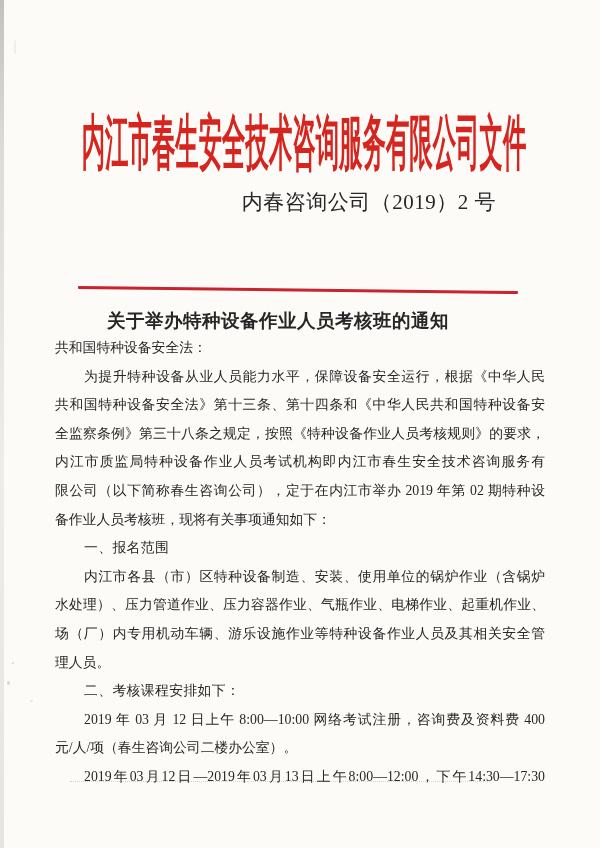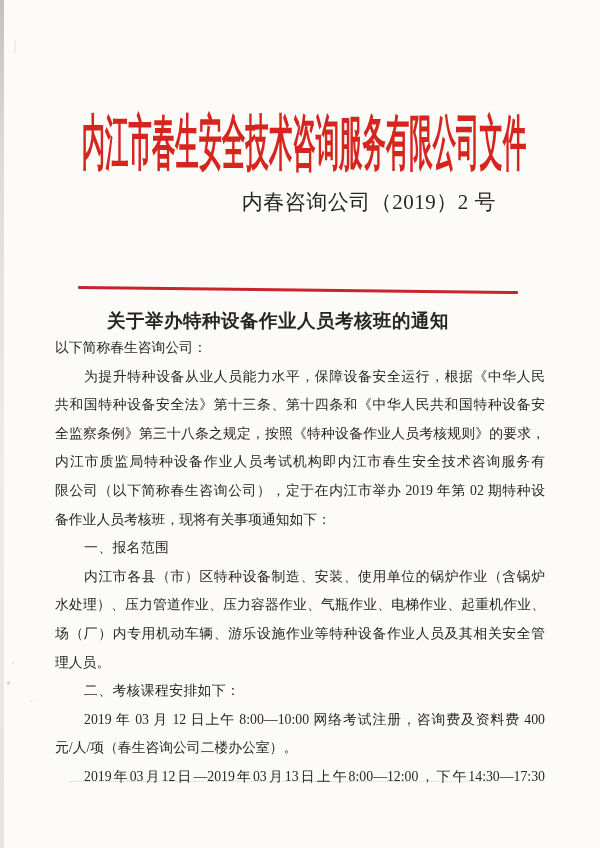--- a/index.html
+++ b/index.html
@@ -91,17 +91,17 @@
     <span class="stretch">内江市春生安全技术咨询服务有限公司文件</span>
   </div>
 
   <div class="doc-number">内春咨询公司（2019）2 号</div>
 
   <div class="red-line"></div>
 
   <div class="notice-heading">关于举办特种设备作业人员考核班的通知</div>
 
   <div class="body-text">
-    <div class="line">以下简称春生咨询公司：</div>
+    <div class="line">共和国特种设备安全法：</div>
     <div class="repeat-flow"><div class="line indent fill">为提升特种设备从业人员能力水平，保障设备安全运行，根据《中华人民</div><div class="line fill">共和国特种设备安全法》第十三条、第十四条和《中华人民共和国特种设备安</div><div class="line fill">全监察条例》第三十八条之规定，按照《特种设备作业人员考核规则》的要求，</div><div class="line fill">内江市质监局特种设备作业人员考试机构即内江市春生安全技术咨询服务有</div><div class="line fill">限公司（以下简称春生咨询公司），定于在内江市举办 2019 年第 02 期特种设</div><div class="line">备作业人员考核班，现将有关事项通知如下：</div><div class="line indent bold">一、报名范围</div><div class="line indent fill">内江市各县（市）区特种设备制造、安装、使用单位的锅炉作业（含锅炉</div><div class="line fill">水处理）、压力管道作业、压力容器作业、气瓶作业、电梯作业、起重机作业、</div><div class="line fill">场（厂）内专用机动车辆、游乐设施作业等特种设备作业人员及其相关安全管</div><div class="line">理人员。</div><div class="line indent bold">二、考核课程安排如下：</div><div class="line indent fill">2019 年 03 月 12 日上午 8:00—10:00 网络考试注册，咨询费及资料费 400</div><div class="line">元/人/项（春生咨询公司二楼办公室）。</div><div class="line indent fill">2019年03月12日—2019年03月13日上午8:00—12:00，下午14:30—17:30</div></div>
   </div>
 
 </div>
 
 </body></html>

